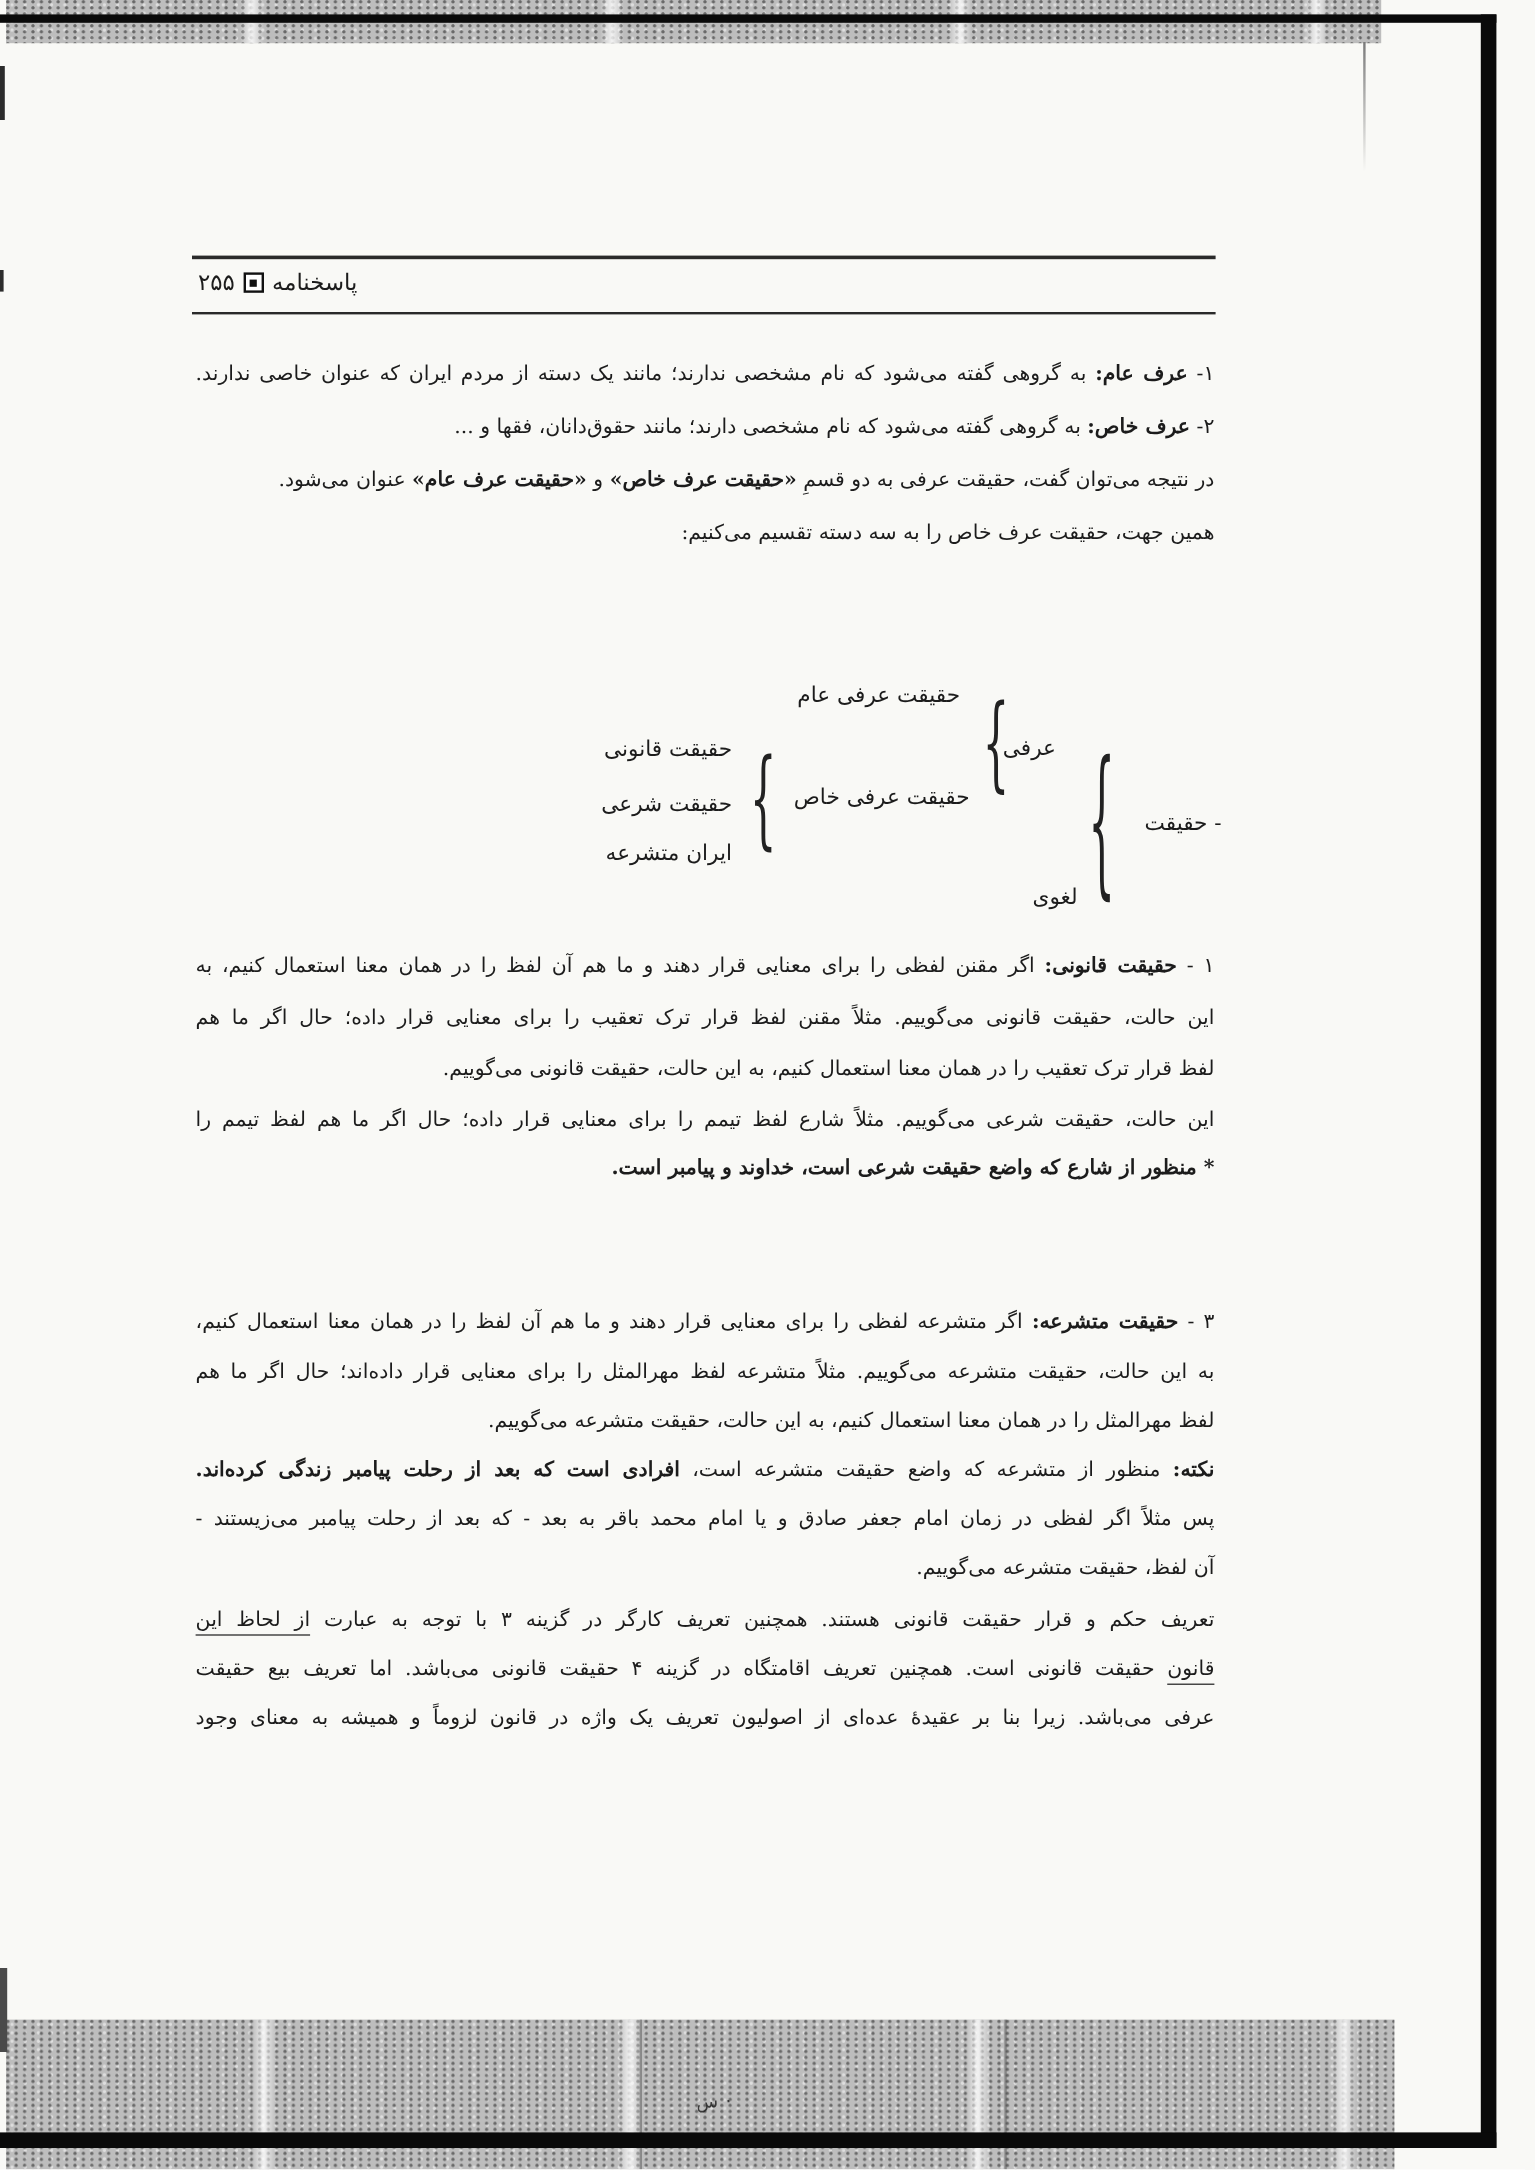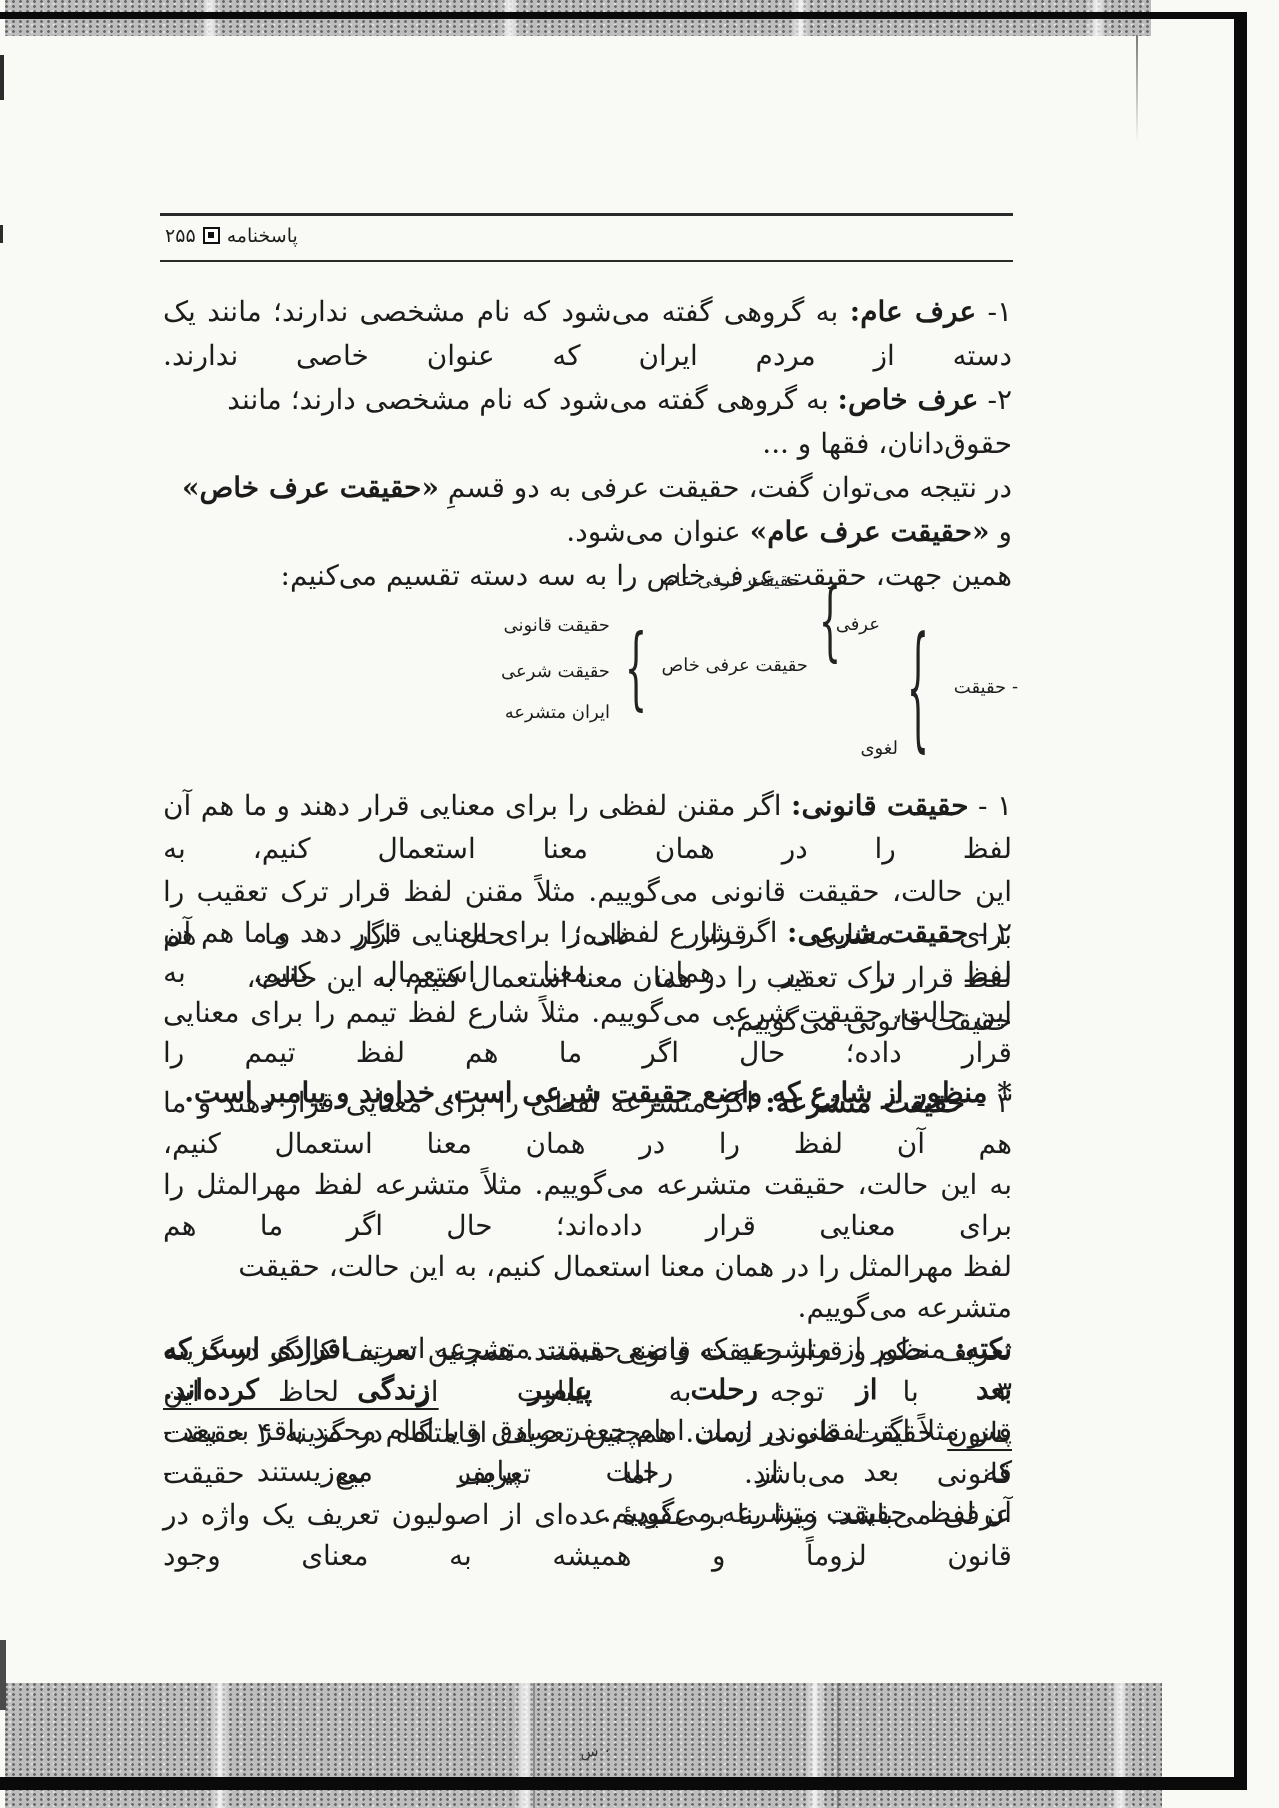--- a/index.html
+++ b/index.html
@@ -26,21 +26,21 @@
   
   .rule{position:absolute;left:160px;width:853px;background:#2a2a2a;}
   .rule1{top:213px;height:3px;}
   .rule2{top:260px;height:2px;}
   .pg-header{position:absolute;left:165px;top:224px;display:inline-flex;align-items:center;
              direction:rtl;font-size:19px;}
   .sq{width:13px;height:13px;border:2px solid #111;display:inline-flex;align-items:center;
       justify-content:center;margin:0 7px;background:#fff;}
   .sq-in{width:6px;height:6px;background:#111;}
   
-  .textblock{position:absolute;left:163px;width:849px;direction:rtl;font-size:28px;
+  .textblock{position:absolute;left:163px;width:849px;direction:rtl;font-size:17px;
              text-align:right;}
   .line{min-height:1em;}
   .line.just{text-align:justify;text-align-last:justify;}
   .line span.b{font-weight:bold;}
   .line span.u{text-decoration:underline;text-underline-offset:7px;}
   
   .diag-label{position:absolute;font-size:18px;line-height:26px;white-space:nowrap;direction:rtl;}
   .brace{position:absolute;width:32px;display:flex;align-items:center;justify-content:center;
          pointer-events:none;}
   .brace i{font-style:normal;font-size:44px;line-height:57px;direction:ltr;display:block;
@@ -94,21 +94,20 @@
       <div class="line"><span>۲- </span><span class="b">عرف خاص:</span><span> به گروهی گفته می‌شود که نام مشخصی دارند؛ مانند حقوق‌دانان، فقها و ...</span></div>
       <div class="line"><span>در نتیجه می‌توان گفت، حقیقت عرفی به دو قسمِ </span><span class="b">«حقیقت عرف خاص»</span><span> و </span><span class="b">«حقیقت عرف عام»</span><span> عنوان می‌شود.</span></div>
       <div class="line"><span>همین جهت، حقیقت عرف خاص را به سه دسته تقسیم می‌کنیم:</span></div>
     </div>
   <div class="textblock" style="top:784px;line-height:43px">
       <div class="line just"><span>۱ - </span><span class="b">حقیقت قانونی:</span><span> اگر مقنن لفظی را برای معنایی قرار دهند و ما هم آن لفظ را در همان معنا استعمال کنیم، به</span></div>
       <div class="line just"><span>این حالت، حقیقت قانونی می‌گوییم. مثلاً مقنن لفظ قرار ترک تعقیب را برای معنایی قرار داده؛ حال اگر ما هم</span></div>
       <div class="line"><span>لفظ قرار ترک تعقیب را در همان معنا استعمال کنیم، به این حالت، حقیقت قانونی می‌گوییم.</span></div>
     </div>
   <div class="textblock" style="top:913px;line-height:40px">
-      <div class="line just"><span>۲ - </span><span class="b">حقیقت شرعی:</span><span> اگر شارع لفظی را برای معنایی قرار دهد و ما هم آن لفظ را در همان معنا استعمال کنیم، به</span></div>
       <div class="line just"><span>این حالت، حقیقت شرعی می‌گوییم. مثلاً شارع لفظ تیمم را برای معنایی قرار داده؛ حال اگر ما هم لفظ تیمم را</span></div>
       <div class="line"><span class="b">* منظور از شارع که واضع حقیقت شرعی است، خداوند و پیامبر است.</span></div>
     </div>
   <div class="textblock" style="top:1082px;line-height:41px">
       <div class="line just"><span>۳ - </span><span class="b">حقیقت متشرعه:</span><span> اگر متشرعه لفظی را برای معنایی قرار دهند و ما هم آن لفظ را در همان معنا استعمال کنیم،</span></div>
       <div class="line just"><span>به این حالت، حقیقت متشرعه می‌گوییم. مثلاً متشرعه لفظ مهرالمثل را برای معنایی قرار داده‌اند؛ حال اگر ما هم</span></div>
       <div class="line"><span>لفظ مهرالمثل را در همان معنا استعمال کنیم، به این حالت، حقیقت متشرعه می‌گوییم.</span></div>
       <div class="line just"><span class="b">نکته:</span><span> منظور از متشرعه که واضع حقیقت متشرعه است، </span><span class="b">افرادی است که بعد از رحلت پیامبر زندگی کرده‌اند.</span></div>
       <div class="line just"><span>پس مثلاً اگر لفظی در زمان امام جعفر صادق و یا امام محمد باقر به بعد - که بعد از رحلت پیامبر می‌زیستند -</span></div>
       <div class="line"><span>آن لفظ، حقیقت متشرعه می‌گوییم.</span></div>

